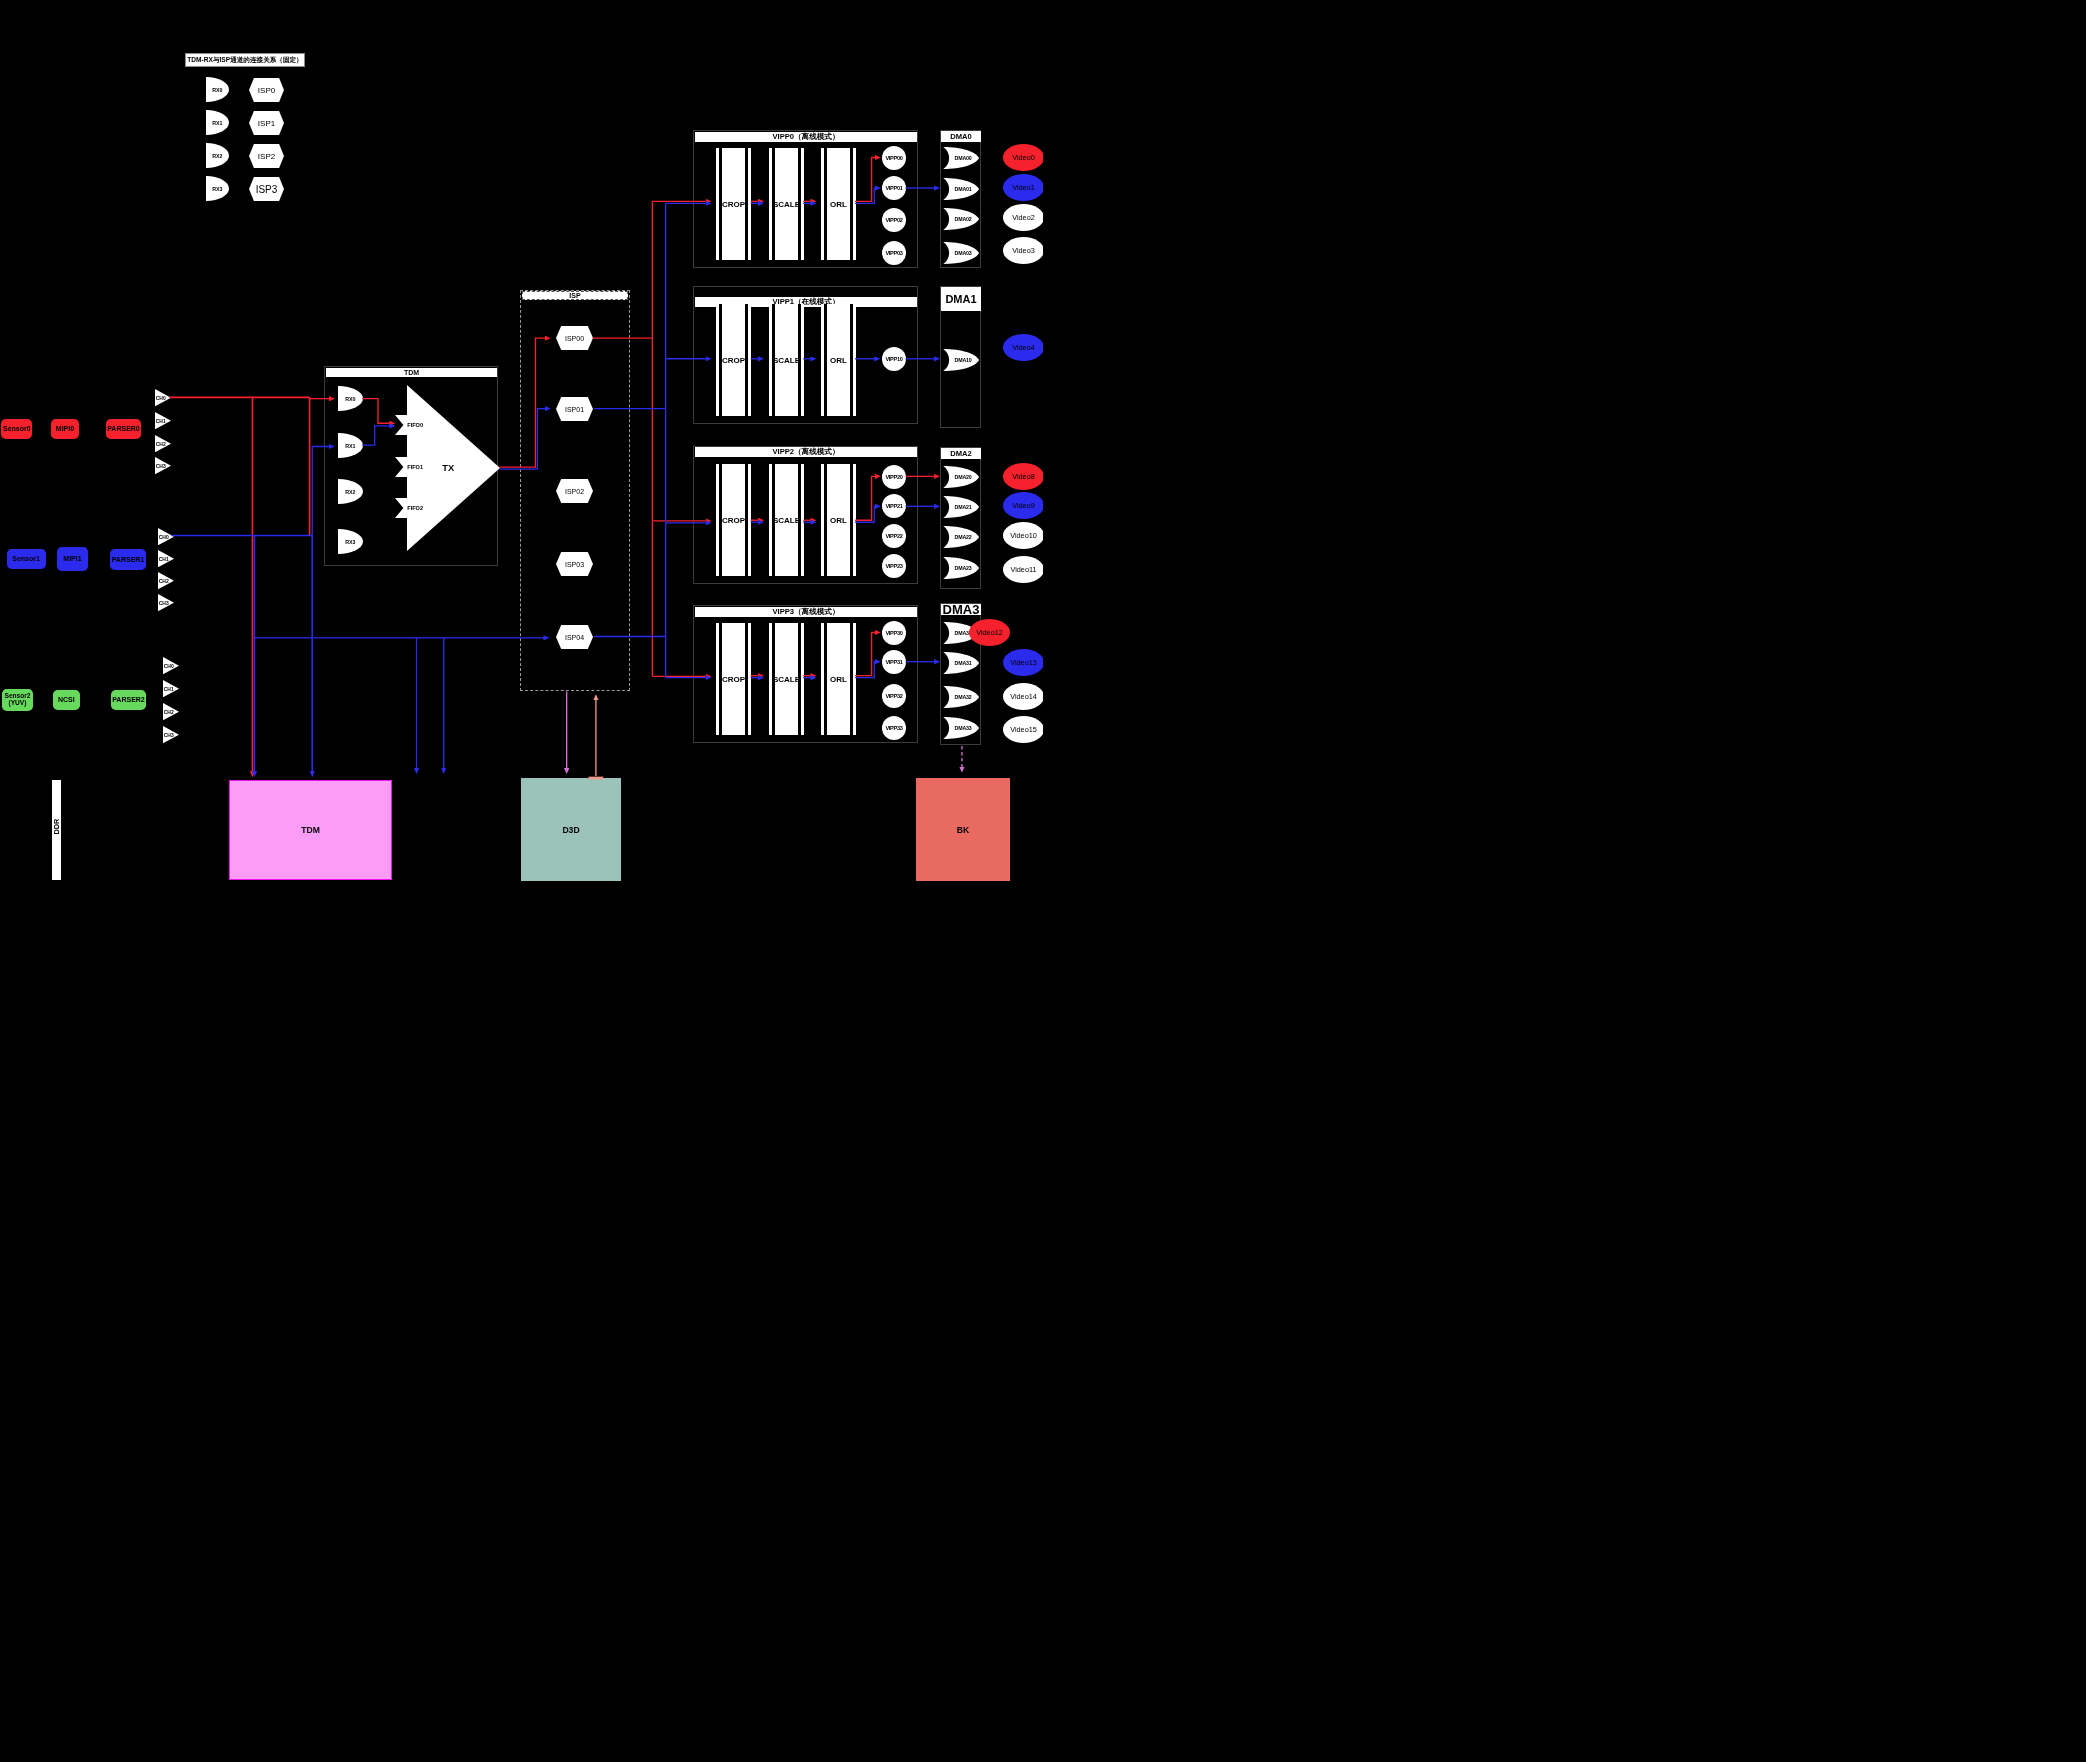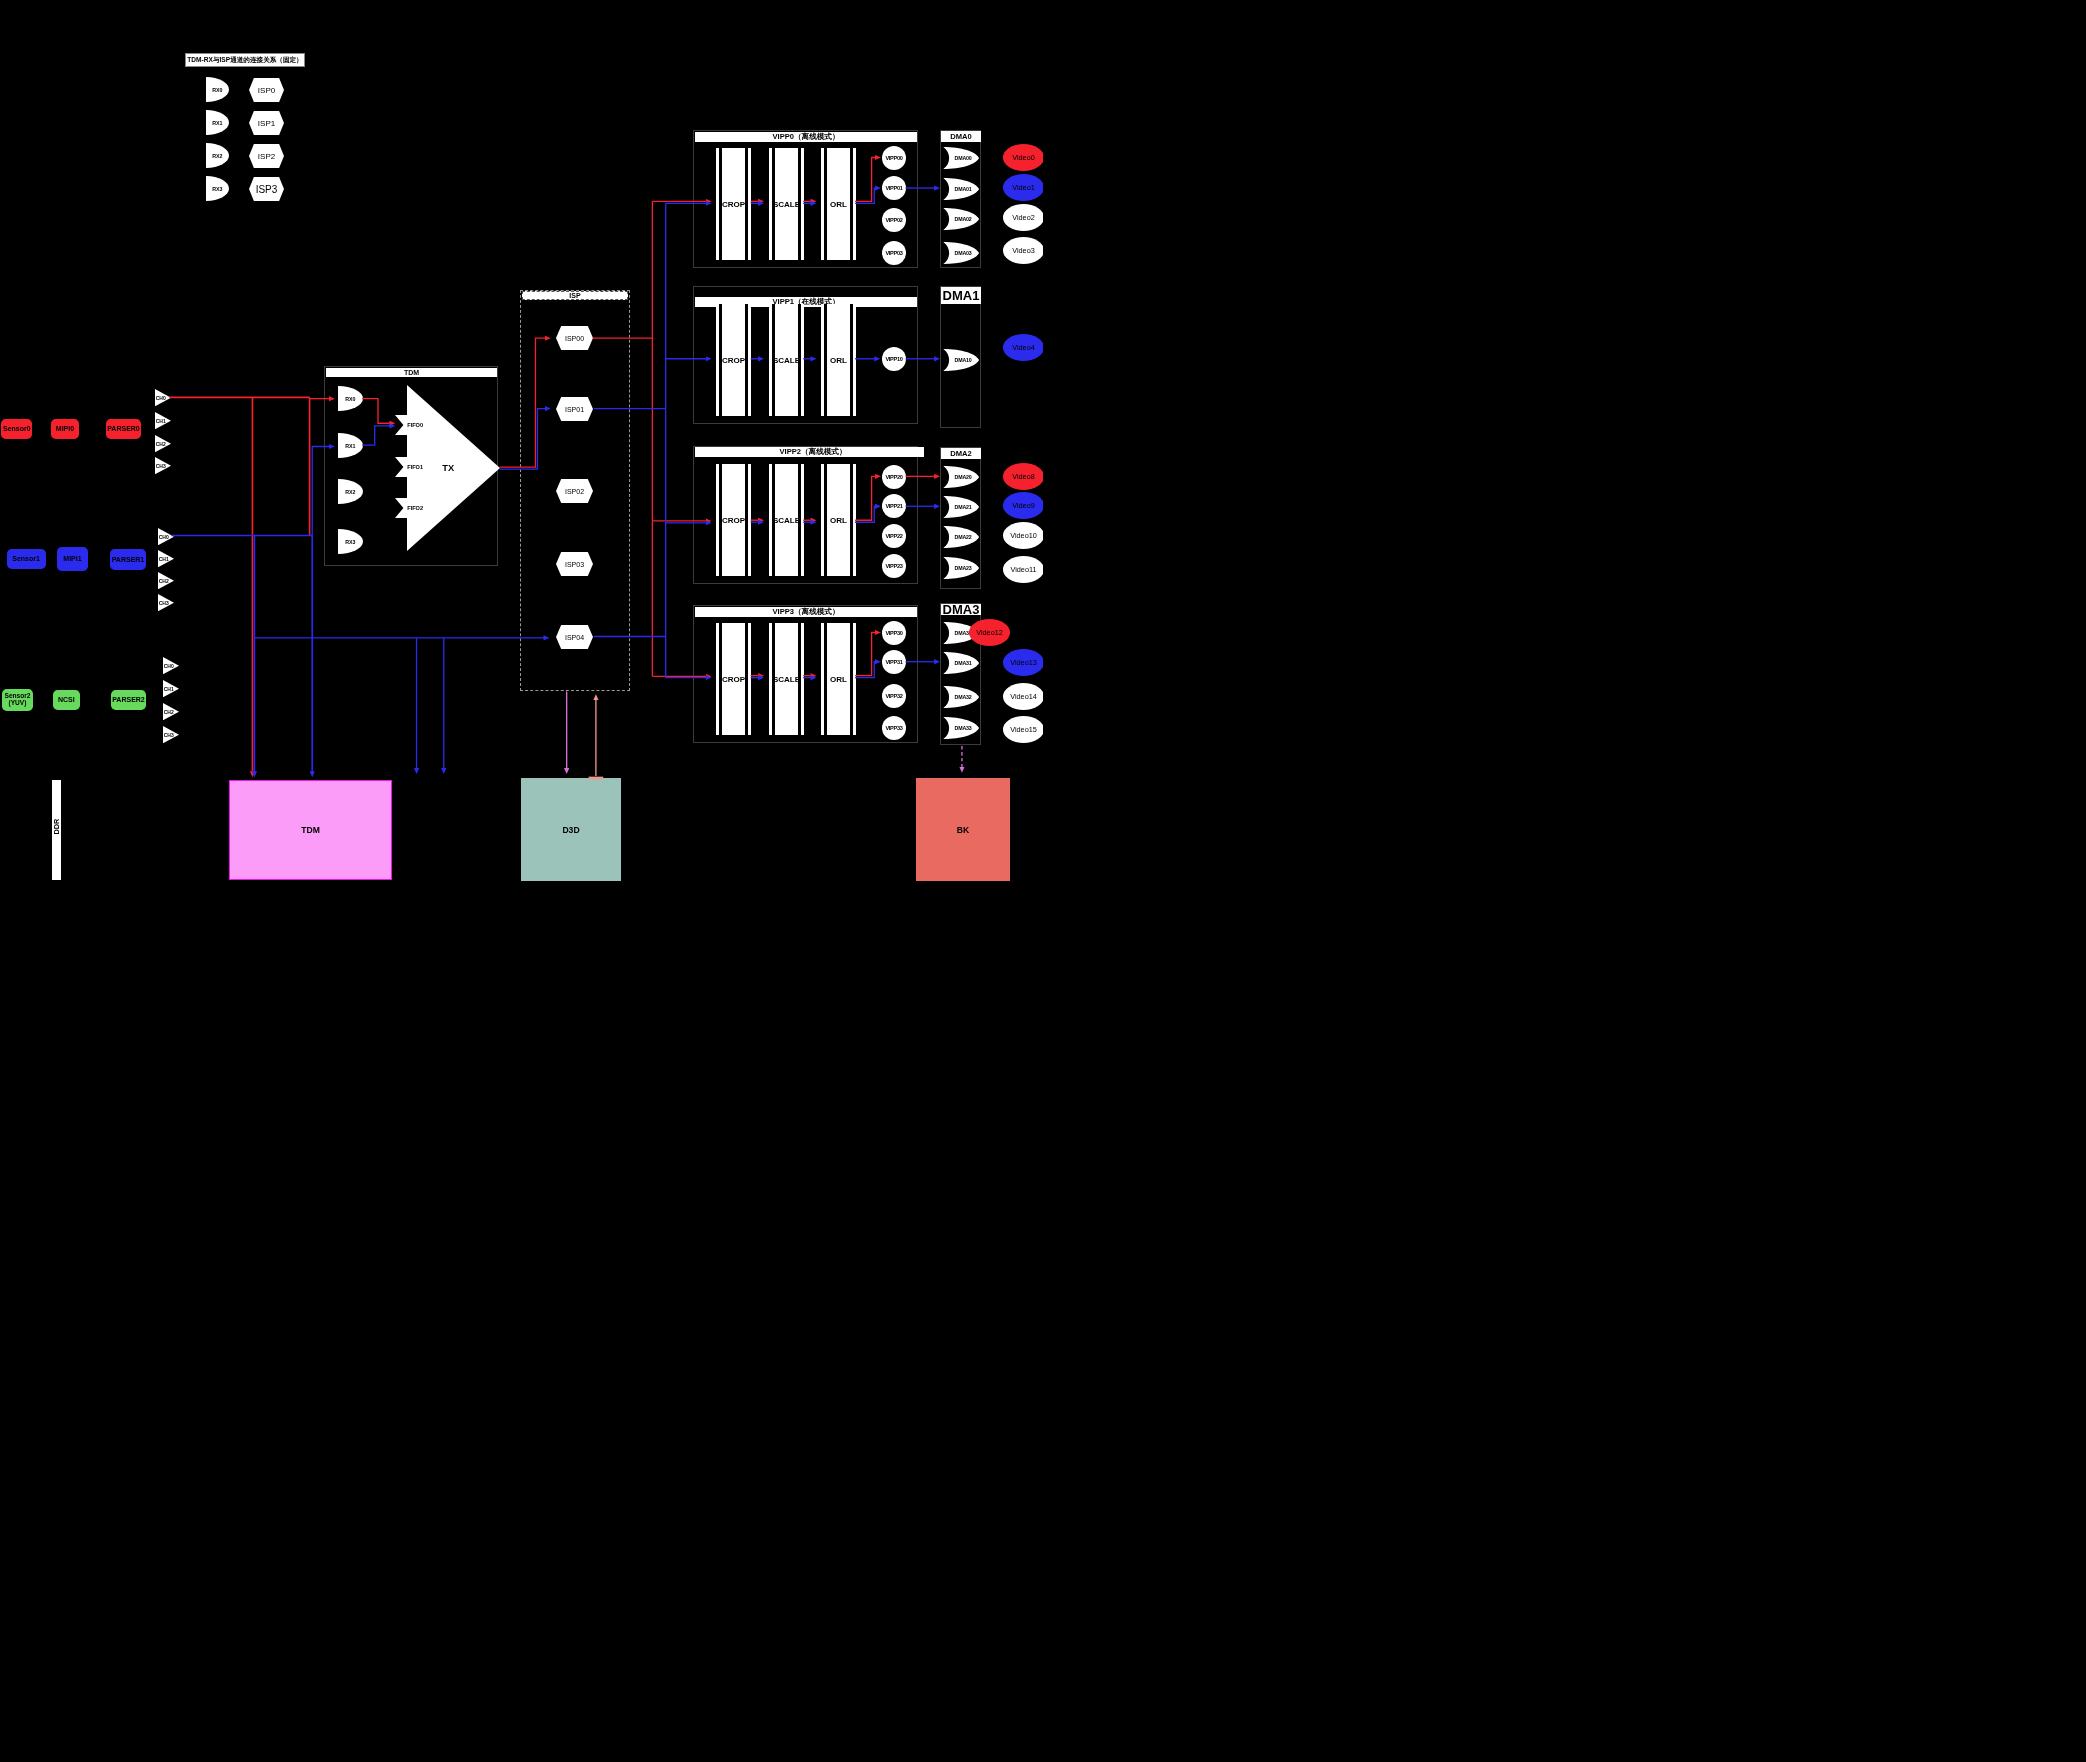--- a/index.html
+++ b/index.html
@@ -205,21 +205,21 @@
   <div class="abs circ blk" style="left:882px;top:241px;width:24px;height:24px;">VIPP03</div>
 
   <div class="abs frame blk" style="left:693px;top:286px;width:225px;height:138px;"></div>
   <div class="abs titlebar blk" style="left:695px;top:297px;width:222px;height:10px;font-size:7.6px;">VIPP1（在线模式）</div>
   <div class="abs stage blk" style="left:716px;top:304px;width:35px;height:112px;">CROP</div>
   <div class="abs stage blk" style="left:769px;top:304px;width:35px;height:112px;">SCALE</div>
   <div class="abs stage blk" style="left:821px;top:304px;width:35px;height:112px;">ORL</div>
   <div class="abs circ blk" style="left:882px;top:347px;width:24px;height:24px;">VIPP10</div>
 
   <div class="abs frame blk" style="left:693px;top:446px;width:225px;height:138px;"></div>
-  <div class="abs titlebar blk" style="left:695px;top:447px;width:222px;height:10px;font-size:7.6px;padding-left:7px;">VIPP2（离线模式）</div>
+  <div class="abs titlebar blk" style="left:695px;top:447px;width:222px;height:10px;font-size:7.6px;">VIPP2（离线模式）</div>
   <div class="abs stage blk" style="left:716px;top:464px;width:35px;height:112px;">CROP</div>
   <div class="abs stage blk" style="left:769px;top:464px;width:35px;height:112px;">SCALE</div>
   <div class="abs stage blk" style="left:821px;top:464px;width:35px;height:112px;">ORL</div>
   <div class="abs circ blk" style="left:882px;top:465px;width:24px;height:24px;">VIPP20</div>
   <div class="abs circ blk" style="left:882px;top:494px;width:24px;height:24px;">VIPP21</div>
   <div class="abs circ blk" style="left:882px;top:524px;width:24px;height:24px;">VIPP22</div>
   <div class="abs circ blk" style="left:882px;top:554px;width:24px;height:24px;">VIPP23</div>
 
   <div class="abs frame blk" style="left:693px;top:605px;width:225px;height:138px;"></div>
   <div class="abs titlebar blk" style="left:695px;top:607px;width:222px;height:10px;font-size:7.6px;">VIPP3（离线模式）</div>
@@ -252,21 +252,21 @@
       <span>DMA02</span>
     </div>
   <div class="dmaitem blk abs" style="left:942px;top:241px;">
       <svg width="39" height="24" viewBox="0 0 60 36">
         <path d="M2,1 C30,1 52,8 57,18 C52,28 30,35 2,35 C14,27 14,9 2,1 Z" fill="#fff"></path>
       </svg>
       <span>DMA03</span>
     </div>
 
   <div class="abs frame blk" style="left:940px;top:286px;width:41px;height:142px;"></div>
-  <div class="abs titlebar blk" style="left:941px;top:287px;width:40px;height:17px;font-size:13px;">DMA1</div>
+  <div class="abs titlebar blk" style="left:941px;top:287px;width:40px;height:24px;font-size:11px;">DMA1</div>
   <div class="dmaitem blk abs" style="left:942px;top:348px;">
       <svg width="39" height="24" viewBox="0 0 60 36">
         <path d="M2,1 C30,1 52,8 57,18 C52,28 30,35 2,35 C14,27 14,9 2,1 Z" fill="#fff"></path>
       </svg>
       <span>DMA10</span>
     </div>
 
   <div class="abs frame blk" style="left:940px;top:447px;width:41px;height:142px;"></div>
   <div class="abs titlebar blk" style="left:941px;top:448px;width:40px;height:10.6px;font-size:7.6px;">DMA2</div>
   <div class="dmaitem blk abs" style="left:942px;top:465px;">

